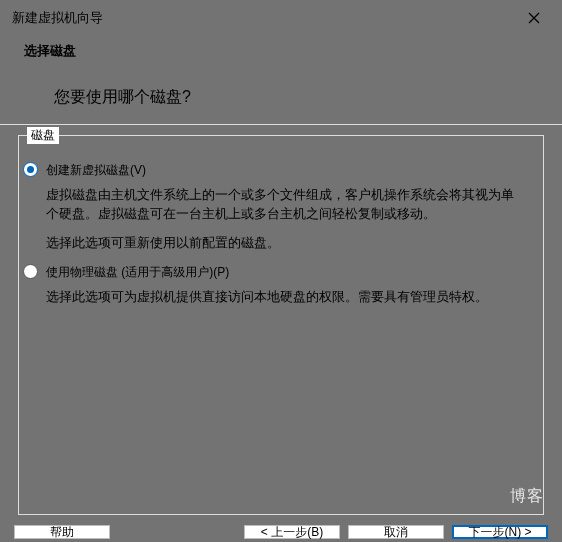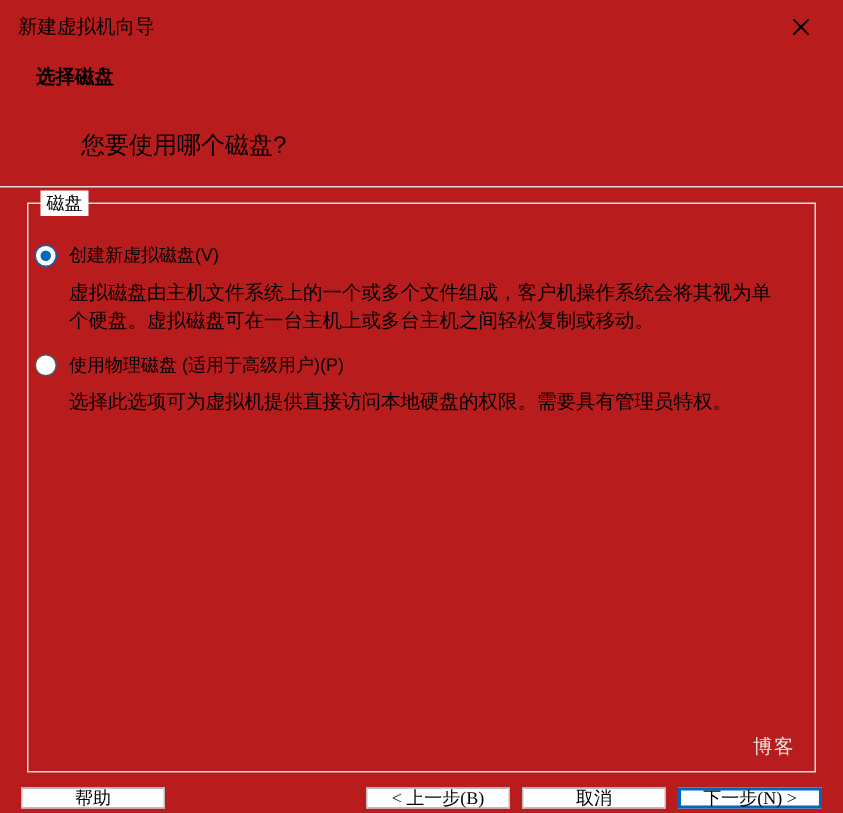--- a/index.html
+++ b/index.html
@@ -3,35 +3,35 @@
 <meta charset="utf-8">
 <style>
   * { box-sizing: border-box; }
   body {
     margin: 0;
     font-family: "Microsoft YaHei", "Segoe UI", sans-serif;
     font-size: 12px;
     background: #fff;
     color: #000;
   }
-  .dialog { width: 562px; height: 542px; display: flex; flex-direction: column; background: #b91c1c; }
+  .dialog { width: 562px; height: 542px; display: flex; flex-direction: column; background: #737373; }
   .titlebar {
     display: flex; align-items: center; justify-content: space-between;
     padding: 6px 10px 6px 12px; font-size: 13px;
   }
   .close { width: 36px; height: 24px; display: flex; align-items: center; justify-content: center; cursor: pointer; }
   .close svg { width: 12px; height: 12px; }
   .header { padding: 6px 20px 16px 24px; }
   .header-title { font-weight: bold; font-size: 13px; margin-bottom: 4px; }
   .header-sub { padding-left: 30px; font-size: 16px; margin-top: 27px; }
   .hr { border-top: 1px solid #ddd; }
   .body { flex: 1; padding: 10px 18px 0 18px; position: relative; }
   .fieldset { border: 1px solid #ddd; padding: 14px 14px 18px 4px; position: relative; min-height: 380px; }
   .legend { position: absolute; top: -9px; left: 8px; background: #fff; padding: 0 4px; font-size: 12px; }
-  .option { display: flex; align-items: center; margin-bottom: 6px; margin-top: 12px; }
+  .option { display: flex; align-items: flex-start; margin-bottom: 6px; margin-top: 12px; }
   .option:first-of-type { margin-top: 4px; }
   .radio {
     width: 15px; height: 15px; border-radius: 50%; border: 1px solid #555;
     margin-right: 8px; flex-shrink: 0; display: flex; align-items: center; justify-content: center;
     cursor: pointer; background: #fff;
   }
   .radio.selected { border: 1px solid #0067c0; }
   .radio.selected::after {
     content: ""; width: 7px; height: 7px; border-radius: 50%; background: #0067c0;
   }
@@ -39,25 +39,25 @@
   .opt-desc {
     margin: 4px 4px 10px 23px; font-size: 13px; line-height: 19px; color: #000;
   }
   .footer {
     display: flex; align-items: center; padding: 10px 14px 12px 14px; gap: 8px;
   }
   .btn {
     height: 14px; min-width: 96px; padding: 0 12px;
     border: 1px solid #bdbdbd; background: #fff; font-size: 12px;
     display: inline-flex; align-items: center; justify-content: center; cursor: pointer;
-    font-family: Liberation Serif, serif;
+    font-family: Liberation Sans, sans-serif;
   }
   .btn.primary { border: 2px solid #0067c0; }
   .spacer { flex: 1; }
-  .watermark { position: absolute; right: 32px; bottom: 8px; color: #e6e6e6; font-size: 13px; letter-spacing: 1px; pointer-events: none; }
+  .watermark { position: absolute; right: 18px; bottom: 8px; color: #e6e6e6; font-size: 16px; letter-spacing: 1px; pointer-events: none; }
 </style>
 </head>
 <body>
 
 <div class="dialog">
 
   <div class="titlebar">
     <div>新建虚拟机向导</div>
     <div class="close">
       <svg viewBox="0 0 12 12">
@@ -77,20 +77,21 @@
   <div class="body">
     <div class="fieldset">
       <div class="legend">磁盘</div>
 
       <div class="option">
         <div class="radio selected"></div>
         <div class="opt-label">创建新虚拟磁盘(V)</div>
       </div>
       <div class="opt-desc">虚拟磁盘由主机文件系统上的一个或多个文件组成，客户机操作系统会将其视为单个硬盘。虚拟磁盘可在一台主机上或多台主机之间轻松复制或移动。</div>
 
+      <div class="opt-desc">选择此选项可重新使用以前配置的磁盘。</div>
 
       <div class="option">
         <div class="radio"></div>
         <div class="opt-label">使用物理磁盘 (适用于高级用户)(P)</div>
       </div>
       <div class="opt-desc">选择此选项可为虚拟机提供直接访问本地硬盘的权限。需要具有管理员特权。</div>
 
     </div>
     <div class="watermark">博客</div>
   </div>

